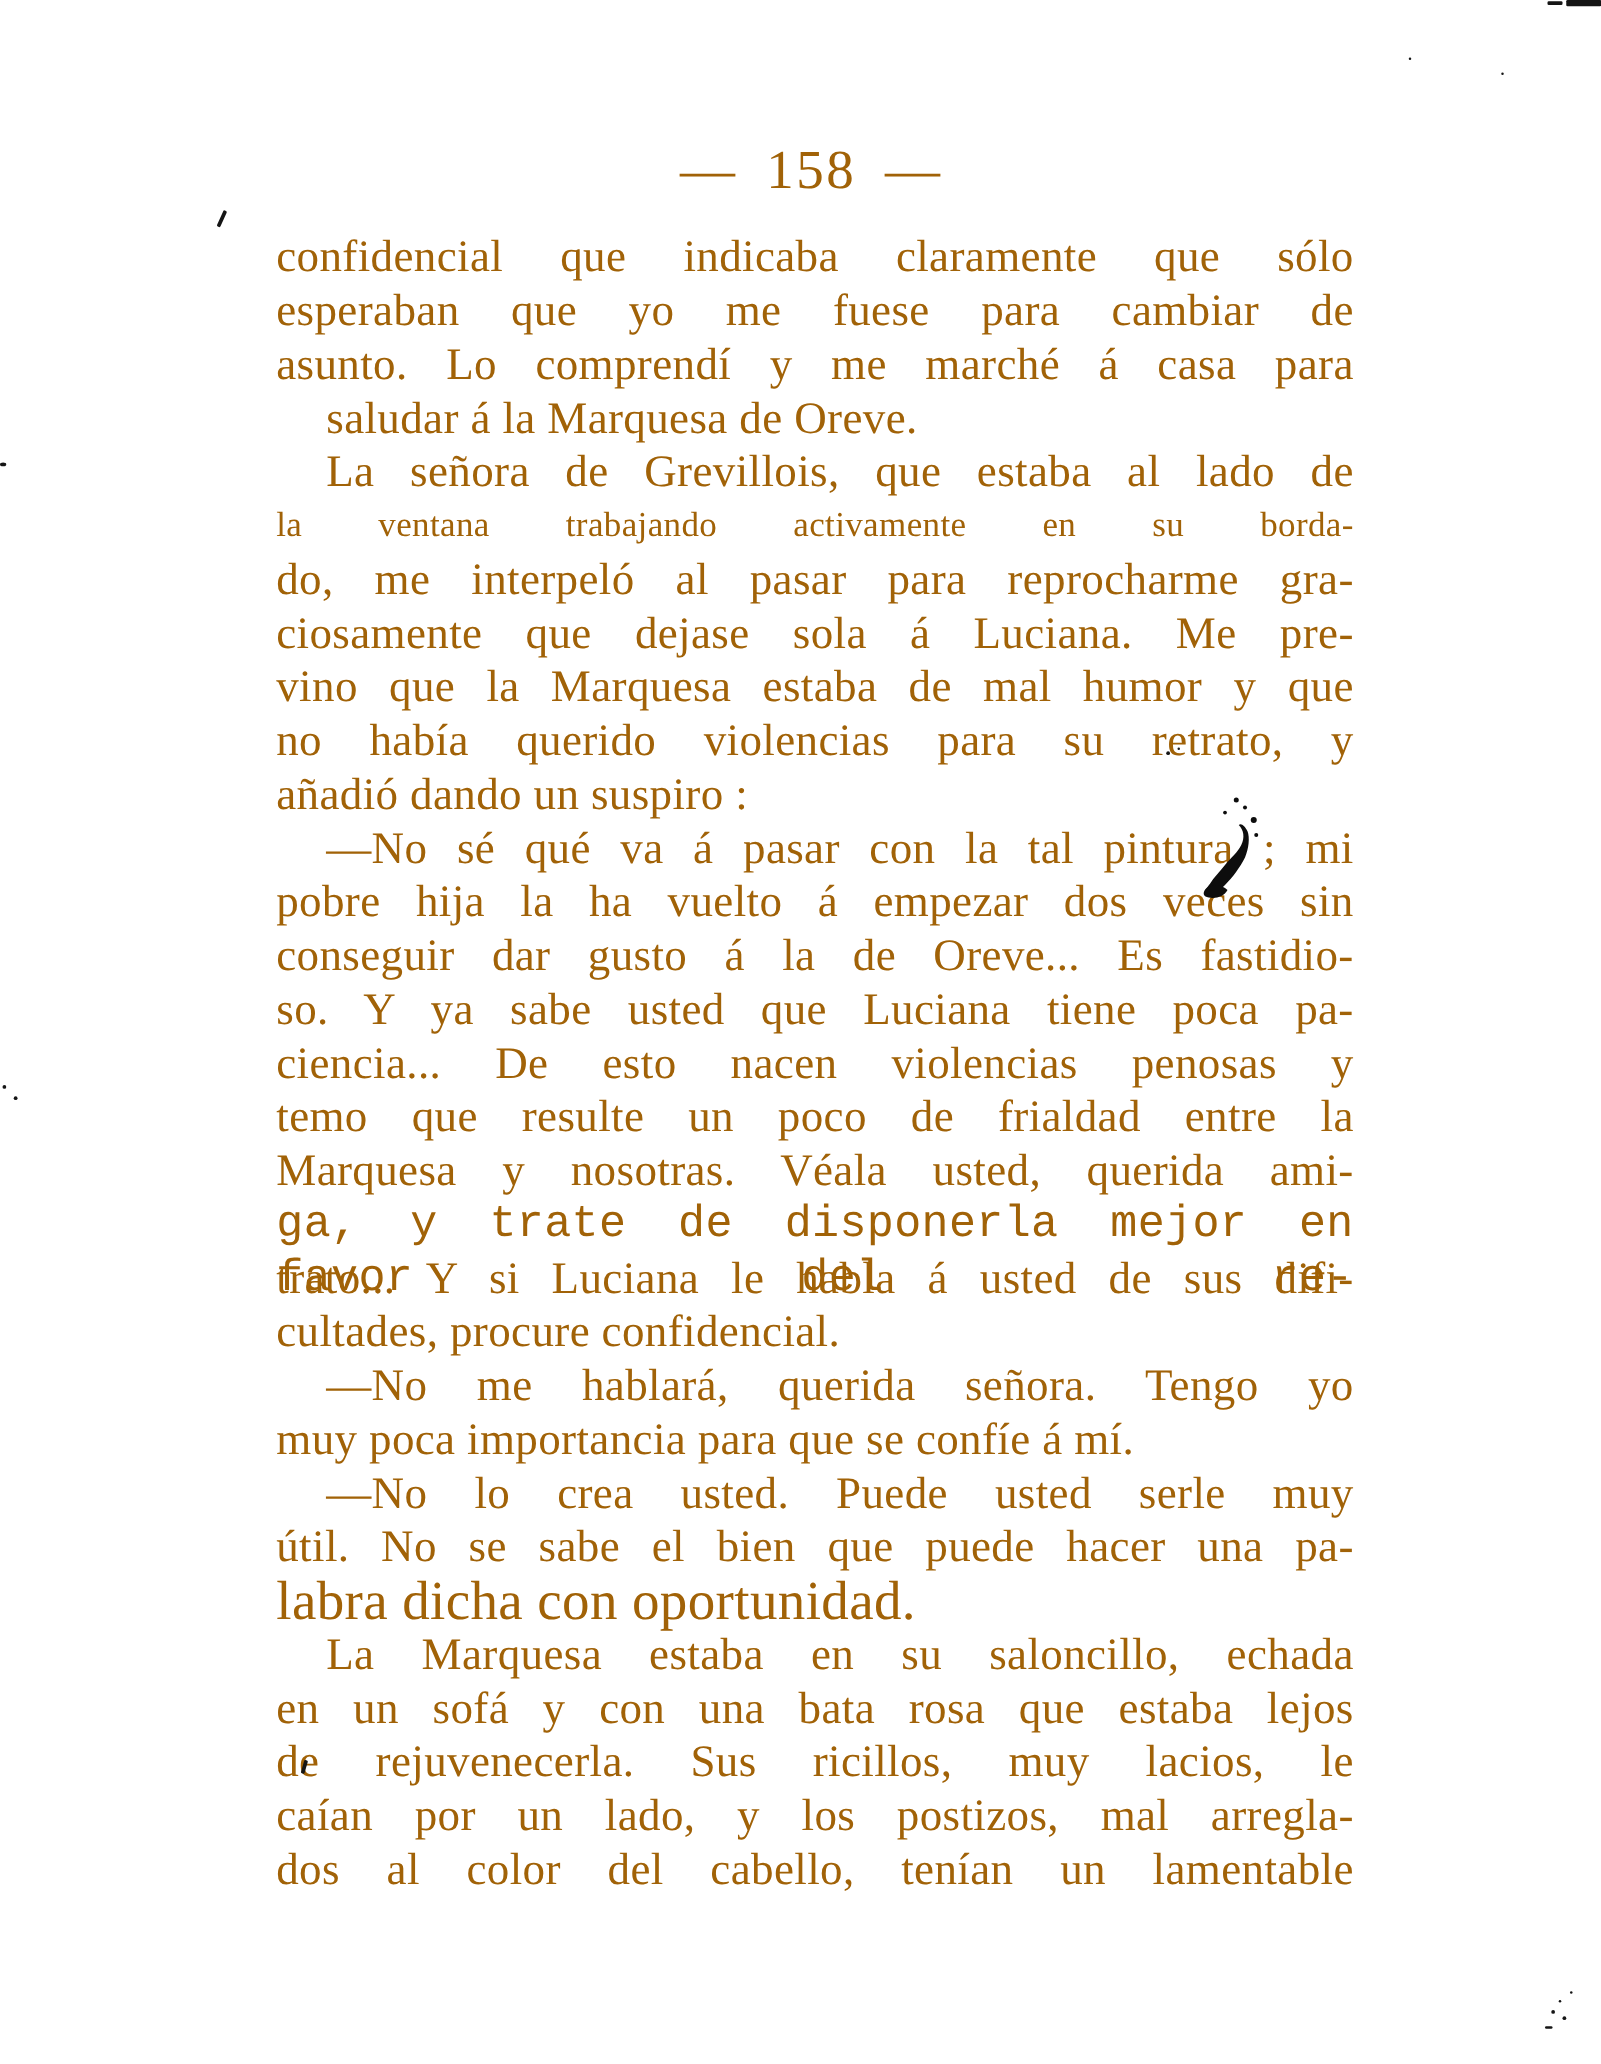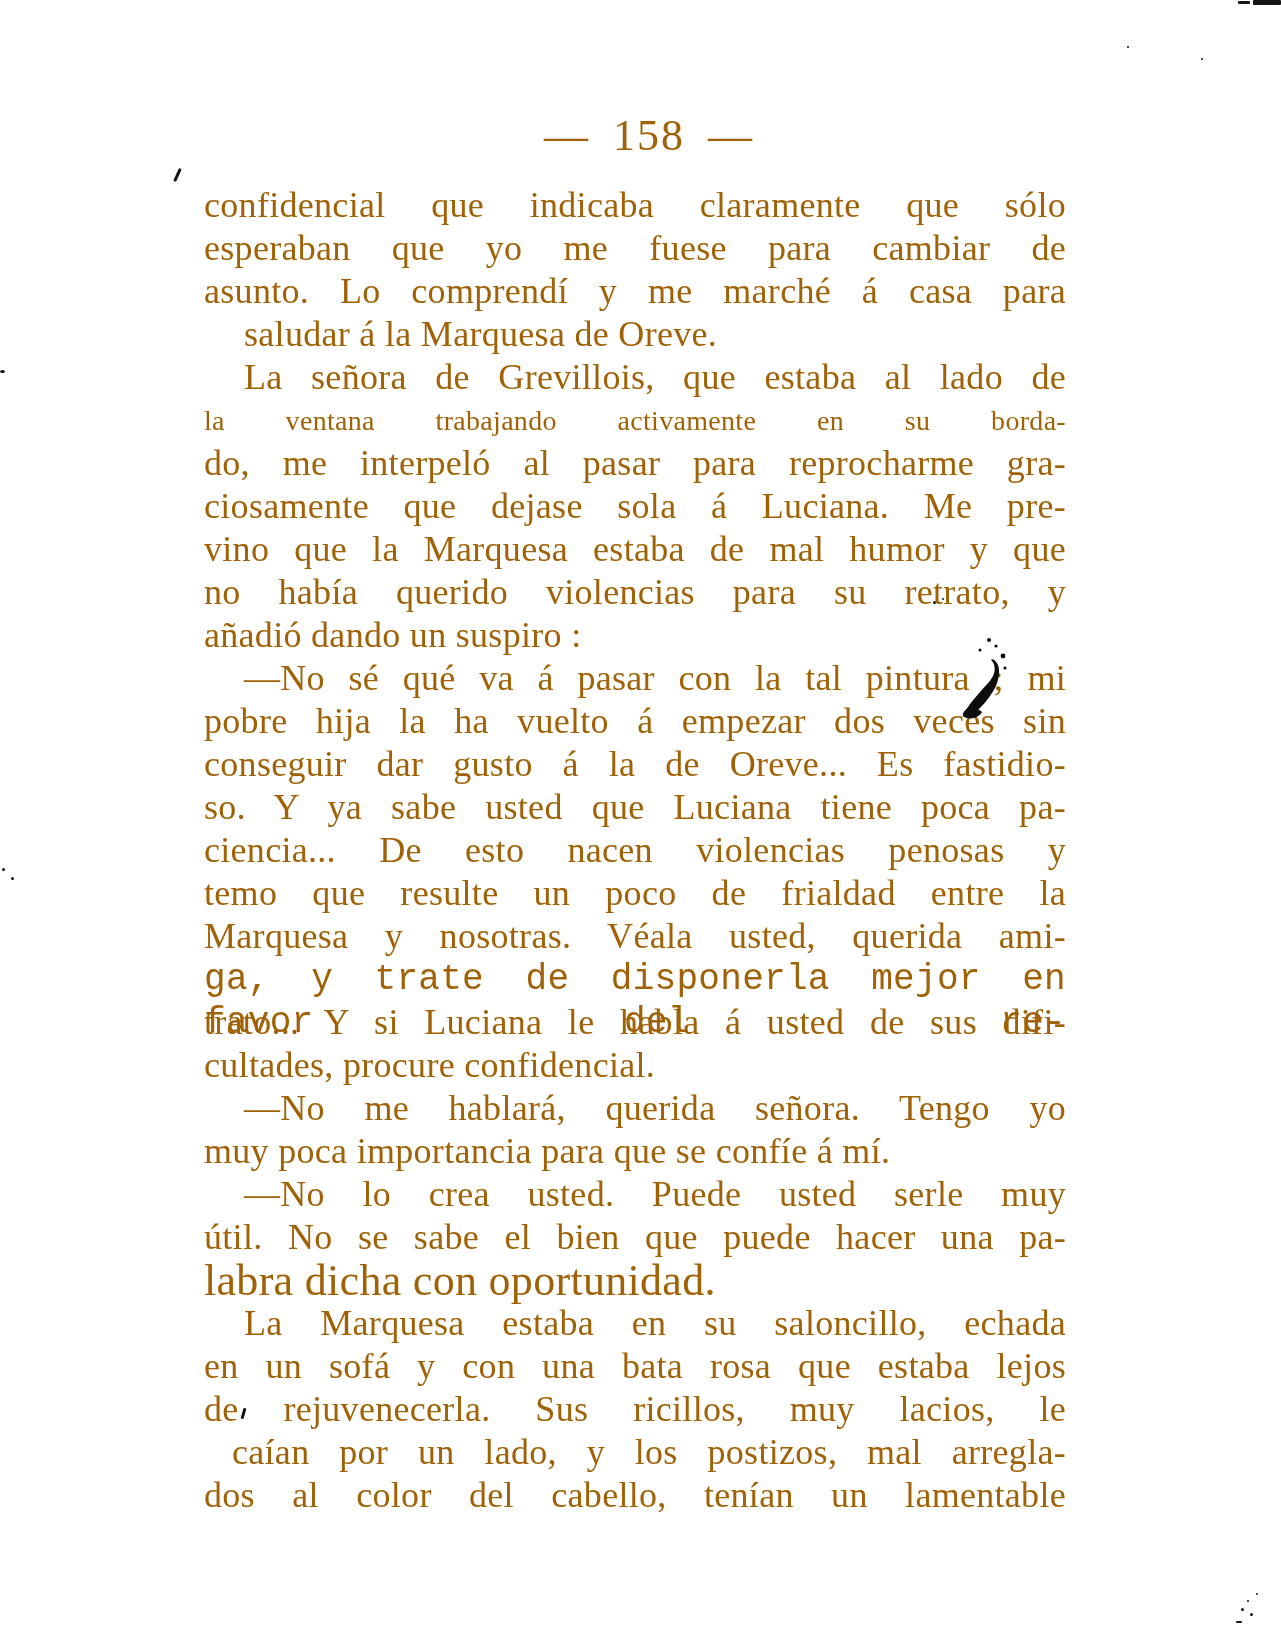--- a/index.html
+++ b/index.html
@@ -23,21 +23,21 @@
     width: 862px;
     text-align: center;
     font-size: 44px;
     letter-spacing: 2px;
     word-spacing: 10px;
     white-space: pre;
   }
   .body-text {
     position: absolute;
     top: 184px;
-    left: 204px;
+    left: 221px;
     width: 862px;
     font-size: 36px;
     line-height: 43px;
   }
   .paragraph { margin: 0; padding: 0; }
   .line {
     display: block;
     height: 43px;
     text-align: left;
     letter-spacing: 0.3px;
@@ -103,21 +103,21 @@
       </div>
       <div class="paragraph">
         <div class="line indent justify" style="font-size: 36px;">—No lo crea usted. Puede usted serle muy</div>
         <div class="line justify" style="font-size: 36px;">útil. No se sabe el bien que puede hacer una pa-</div>
         <div class="line" style="font-size: 44px;">labra dicha con oportunidad.</div>
       </div>
       <div class="paragraph">
         <div class="line indent justify" style="font-size: 36px;">La Marquesa estaba en su saloncillo, echada</div>
         <div class="line justify" style="font-size: 36px;">en un sofá y con una bata rosa que estaba lejos</div>
         <div class="line justify" style="font-size: 36px;">de rejuvenecerla. Sus ricillos, muy lacios, le</div>
-        <div class="line justify" style="font-size: 36px; margin-left: 28px;">caían por un lado, y los postizos, mal arregla-</div>
+        <div class="line justify" style="font-size: 36px;">caían por un lado, y los postizos, mal arregla-</div>
         <div class="line justify" style="font-size: 36px;">dos al color del cabello, tenían un lamentable</div>
       </div>
     </div>
 
   <svg class="ink-blot" viewBox="0 0 60 95" fill="#0d0d0d">
     <circle cx="31" cy="6" r="2"></circle>
     <circle cx="38" cy="12" r="1.6"></circle>
     <circle cx="22" cy="16" r="1.5"></circle>
     <circle cx="45" cy="22" r="2.4"></circle>
     <circle cx="47" cy="34" r="1.6"></circle>

